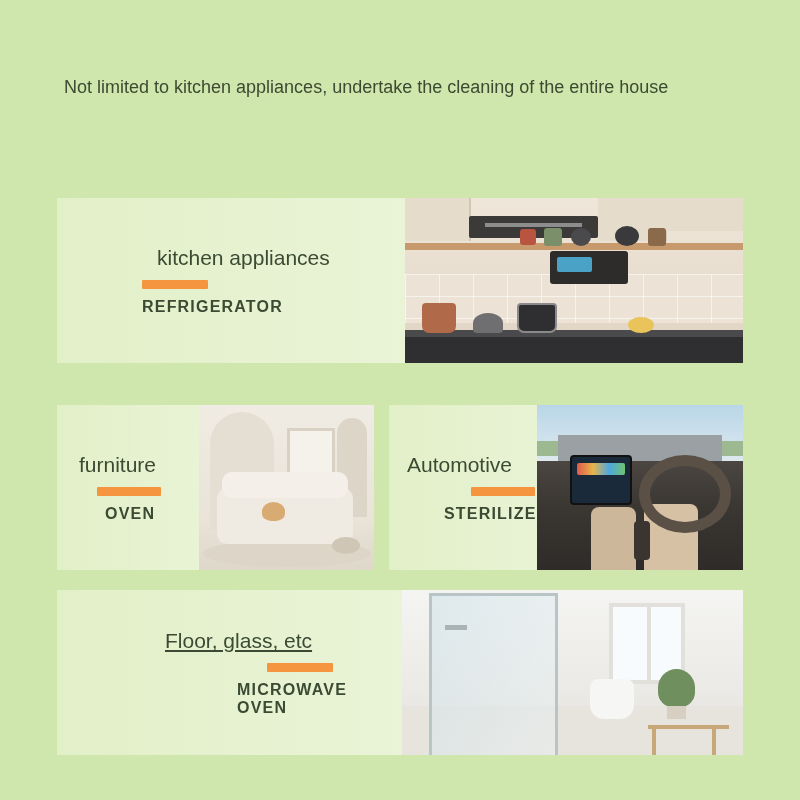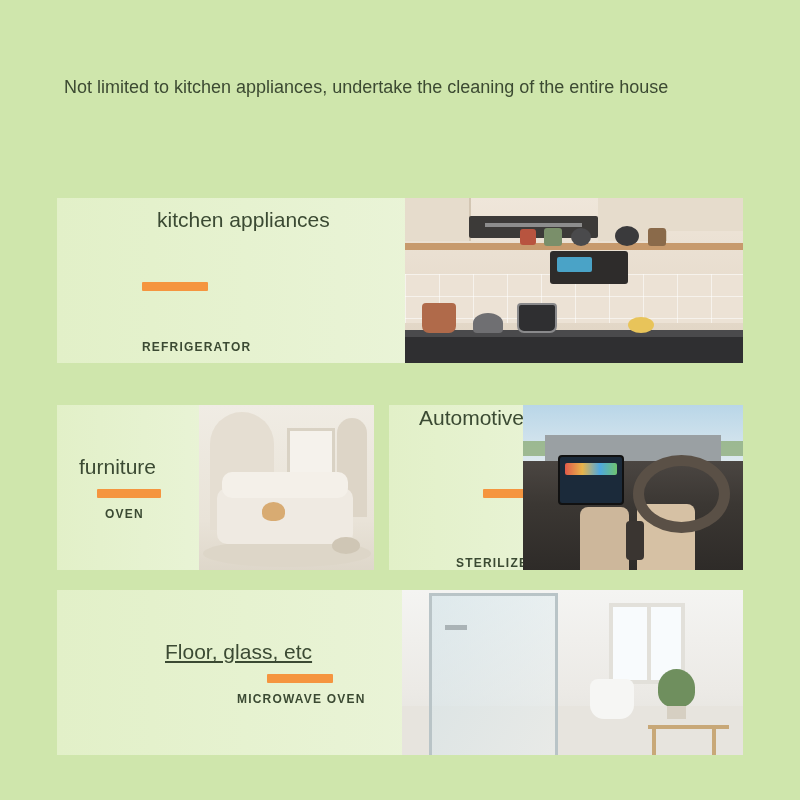--- a/index.html
+++ b/index.html
@@ -66,49 +66,49 @@
     font-weight: 400;
   }
   .divider {
     height: 9px;
     width: 66px;
     background: #f5953f;
     border-radius: 1px;
     margin: 9px 0 9px 35px;
   }
   .sub-label {
-    font-size: 12px;
+    font-size: 16px;
     font-weight: bold;
     letter-spacing: 1.2px;
     color: #3b4a33;
     margin-left: 35px;
   }
 
   .card-img {
     position: relative;
     flex: 1 1 auto;
     overflow: hidden;
     background: #ddd;
   }
 
   
   #card-kitchen { left: 57px; top: 198px; width: 686px; height: 165px; }
-  #card-kitchen .card-text { width: 348px; padding-left: 50px; gap: 40px; }
+  #card-kitchen .card-text { width: 348px; padding-left: 50px; }
   #card-kitchen .card-heading { margin-left: 50px; }
 
   
   #card-furniture { left: 57px; top: 405px; width: 317px; height: 165px; }
   #card-furniture .card-text { width: 142px; padding-left: 10px; }
   #card-furniture .card-heading { margin-left: 12px; }
   #card-furniture .divider { margin-left: 30px; width: 64px; }
   #card-furniture .sub-label { margin-left: 38px; }
 
   
   #card-auto { left: 389px; top: 405px; width: 354px; height: 165px; }
-  #card-auto .card-text { width: 134px; padding-left: 22px; justify-content: space-between; }
+  #card-auto .card-text { width: 148px; padding-left: 10px; }
   #card-auto .card-heading { margin-left: 8px; }
   #card-auto .divider { margin-left: 72px; width: 64px; }
   #card-auto .sub-label { margin-left: 45px; }
 
   
   #card-floor { left: 57px; top: 590px; width: 686px; height: 165px; }
   #card-floor .card-text { width: 345px; padding-left: 50px; }
   #card-floor .card-heading { margin-left: 58px; text-decoration: underline; }
   #card-floor .divider { margin-left: 160px; }
   #card-floor .sub-label { margin-left: 85px; padding-left: 45px; }

